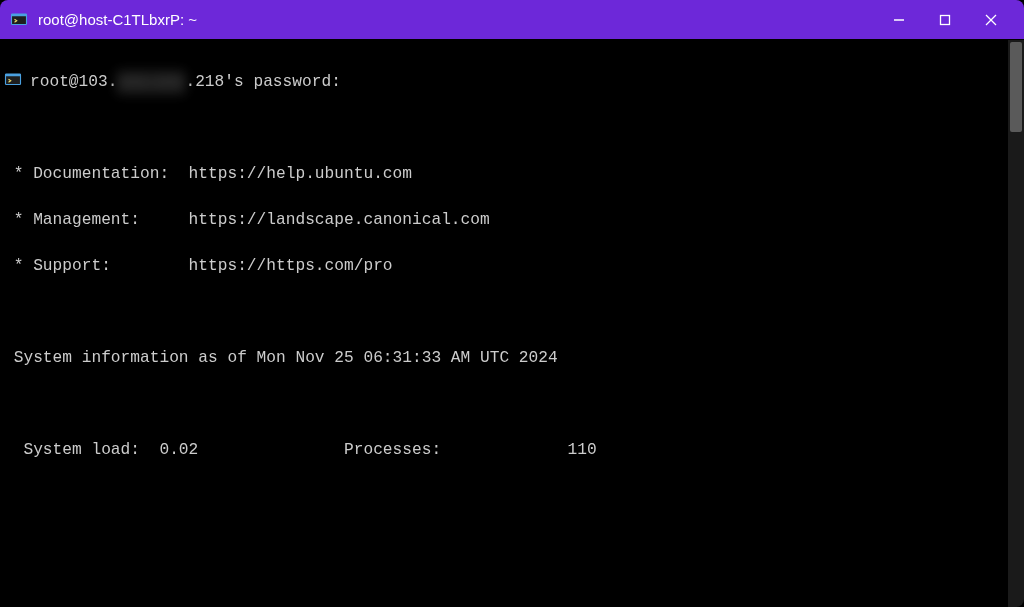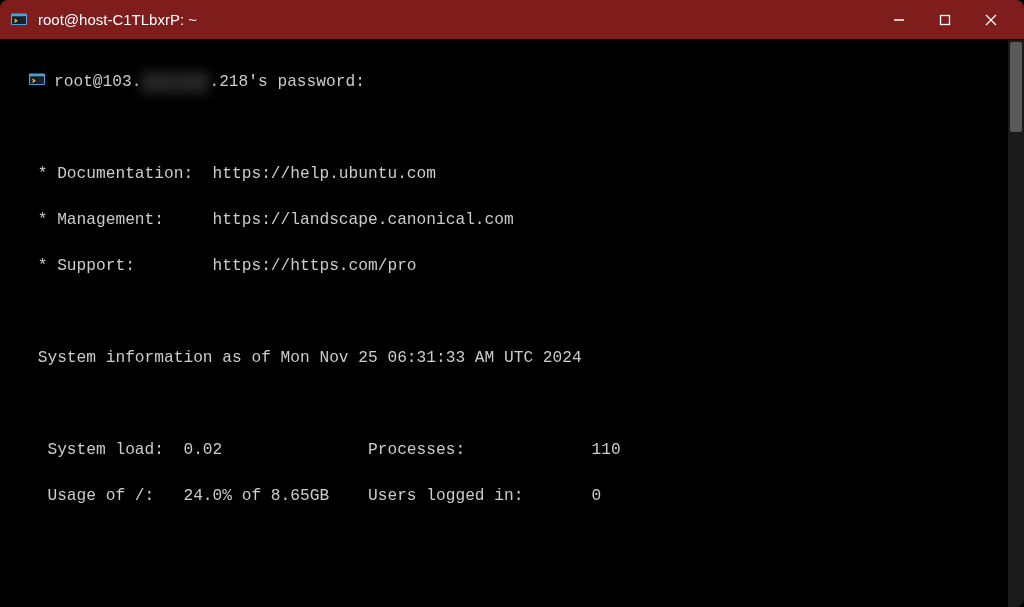--- a/index.html
+++ b/index.html
@@ -12,21 +12,21 @@
       height: 607px;
       background: #000;
       font-family: "Consolas", "Courier New", monospace;
       font-size: 16.2px;
       color: #cccccc;
       overflow: hidden;
       border-radius: 8px;
     }
     .titlebar {
       height: 40px;
-      background: #7f1d1d;
+      background: #6d28d9;
       display: flex;
       align-items: center;
       padding: 8px 10px;
       border-bottom: 1px solid #000;
     }
     .titlebar-icon {
       width: 18px;
       height: 18px;
       margin-right: 10px;
       display: flex;
@@ -61,21 +61,20 @@
       width: 12px;
       height: 12px;
       stroke: #fff;
       stroke-width: 1.3;
       fill: none;
     }
     .terminal-area {
       position: relative;
       height: calc(100% - 40px);
       display: flex;
-      padding-left: 24px;
     }
     .terminal-body {
       flex: 1;
       padding: 8px 4px 4px 4px;
       line-height: 1.42;
       white-space: pre;
       position: relative;
     }
     .scrollbar-track {
       width: 16px;
@@ -151,21 +150,20 @@
             <path d="M6 11 L9 13 L6 15" stroke="#e8d96a" stroke-width="1.5" fill="none"></path>
           </svg></span><span><span>root@103.</span><span class="blurred">xxx.xxx</span><span>.218's password:</span></span></span>
 <span class="line"> </span>
 <span class="line"><span> * Documentation:  </span><span>https://help.ubuntu.com</span></span>
 <span class="line"><span> * Management:     </span><span>https://landscape.canonical.com</span></span>
 <span class="line"><span> * Support:        </span><span>https://https.com/pro</span></span>
 <span class="line"> </span>
 <span class="line"> System information as of Mon Nov 25 06:31:33 AM UTC 2024</span>
 <span class="line"> </span>
 <span class="line"><span>  System load:  </span><span>0.02</span>               <span>Processes:             </span><span>110</span></span>
-<span class="line"><span>  Usage of /:   </span><span>24.0% of 8.65GB</span>    <span>Users logged in:       </span><span>0</span></span>
 
 
 
 
 
 
 
 
 
 

